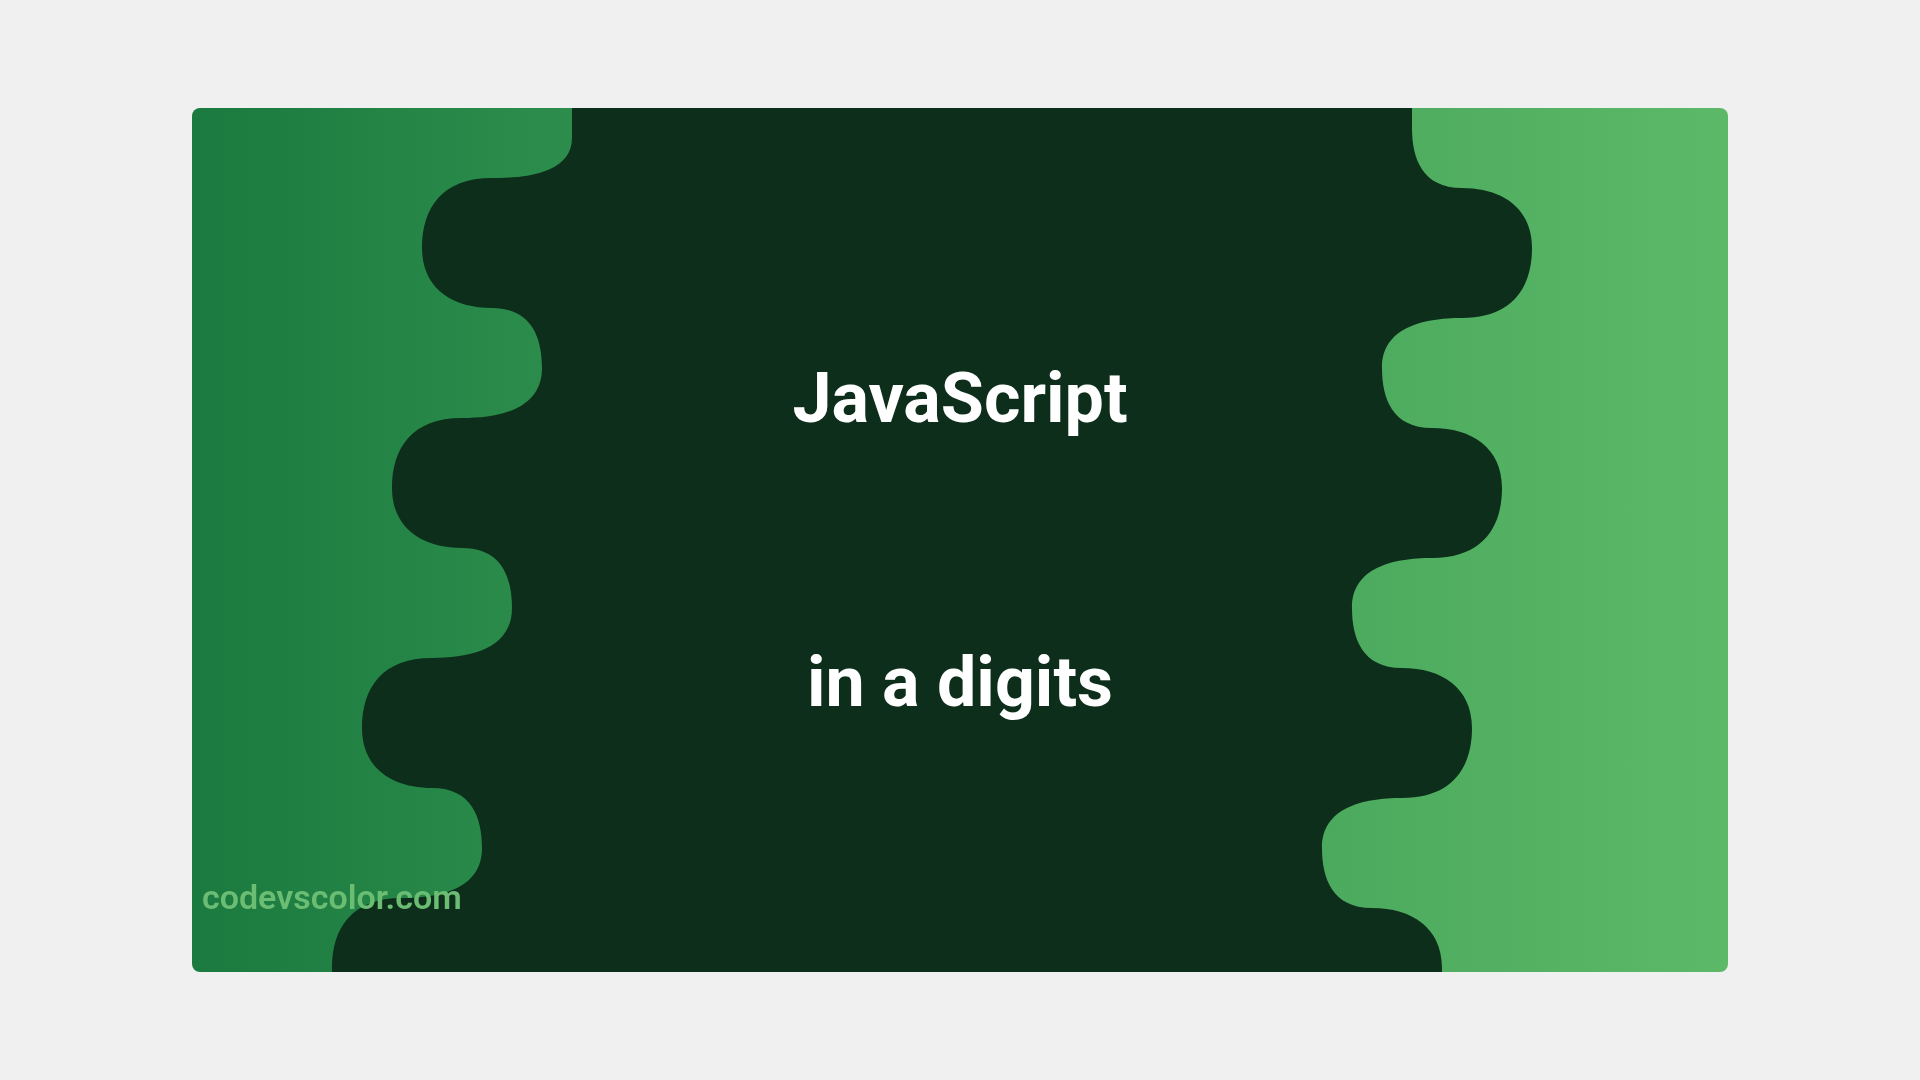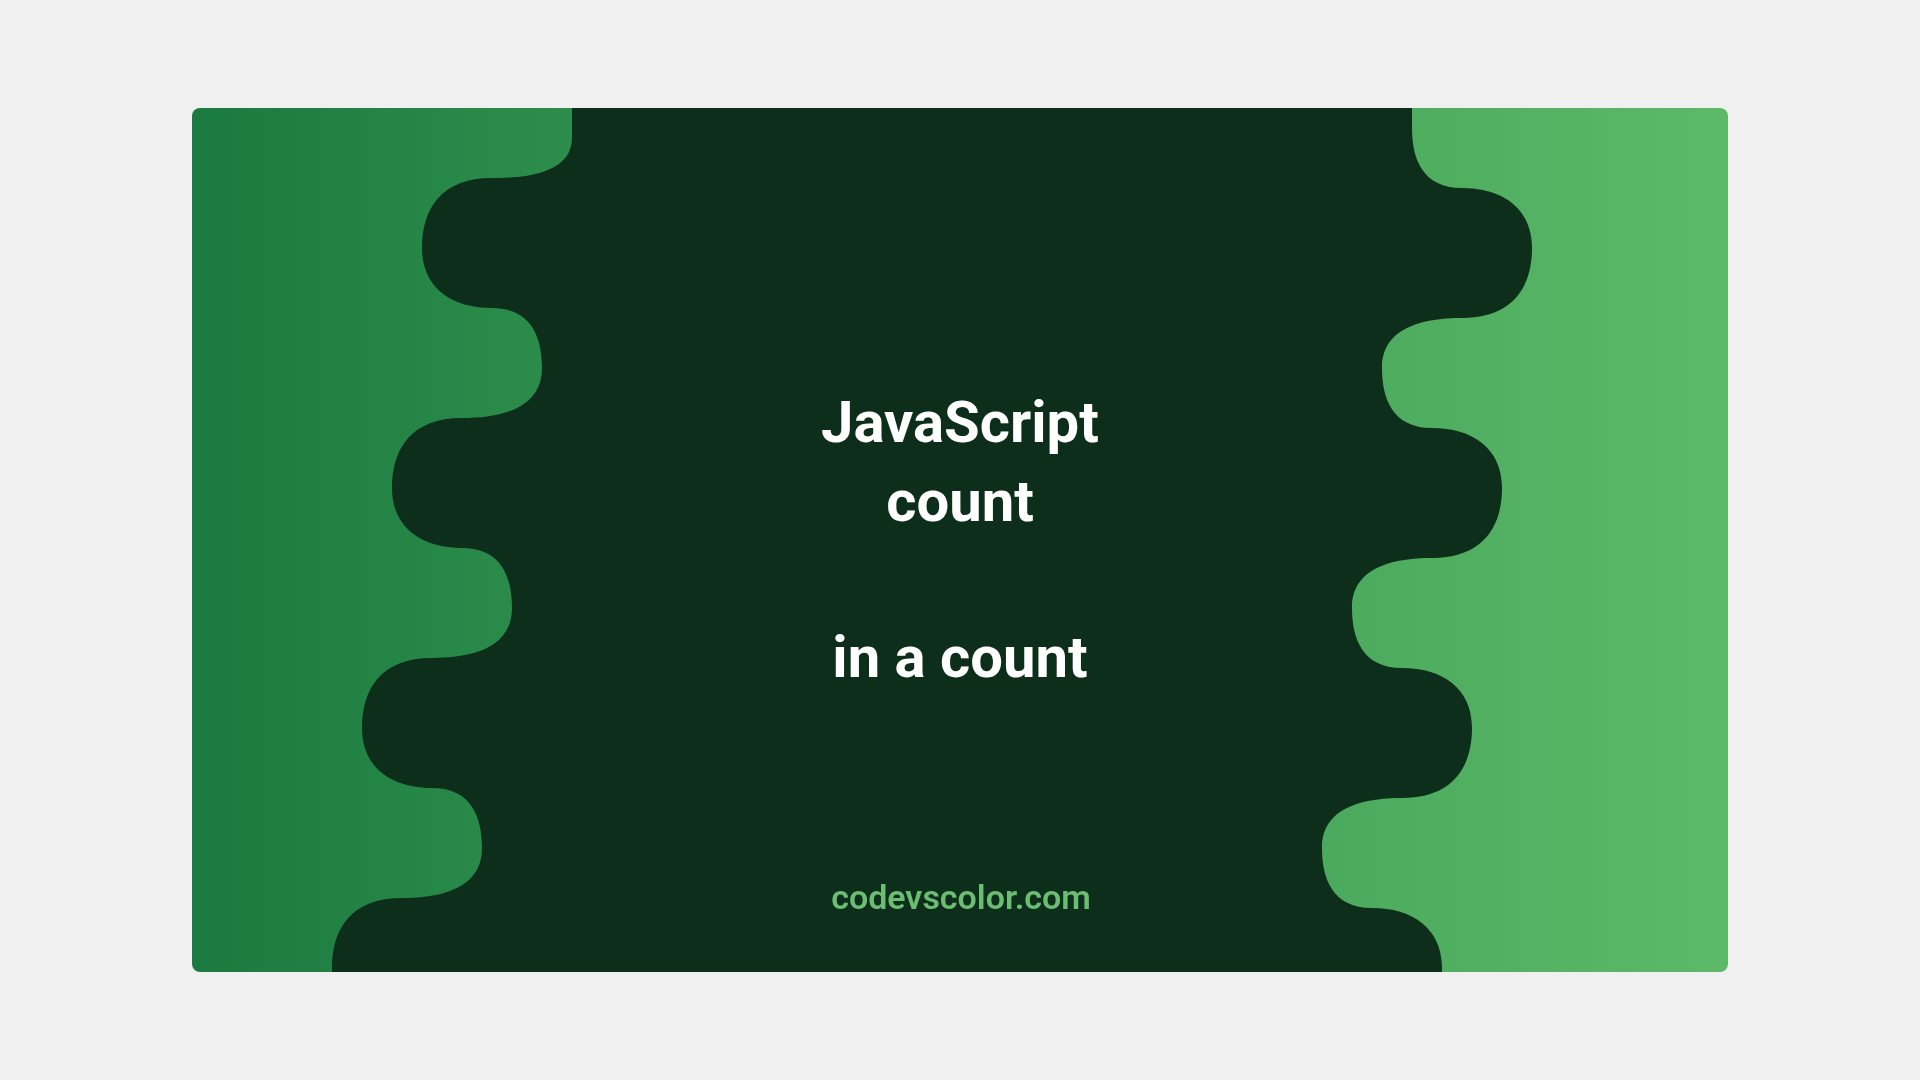--- a/index.html
+++ b/index.html
@@ -43,33 +43,33 @@
       height: 100%;
       display: flex;
       flex-direction: column;
       align-items: center;
       justify-content: center;
       z-index: 10;
     }
     
     .title {
       color: #ffffff;
-      font-size: 58px;
+      font-size: 70px;
       font-weight: 700;
       text-align: center;
       line-height: 1.35;
       max-width: 900px;
     }
     
     .attribution {
       position: absolute;
       bottom: 55px;
-      left: 1px;
+      left: 10px;
       width: 100%;
-      text-align: center;
+      text-align: left;
       color: #6abd72;
       font-size: 34px;
       font-weight: 600;
       z-index: 10;
     }
   </style>
 </head>
 <body>
 
 <div class="card">
@@ -109,20 +109,20 @@
       C 1340,100 1310,80 1270,80
       C 1230,80 1220,50 1220,20
       C 1220,-20 1220,-50 1220,-50
       Z
     "></path>
   </svg>
 
   <div class="content">
     <div class="title">
       <span>JavaScript</span><br>
-      <span>count</span><br>
       <br>
-      <span>in a count</span>
+      <br>
+      <span>in a digits</span>
     </div>
   </div>
 
   <div class="attribution">codevscolor.com</div>
 </div>
 
 </body></html>

